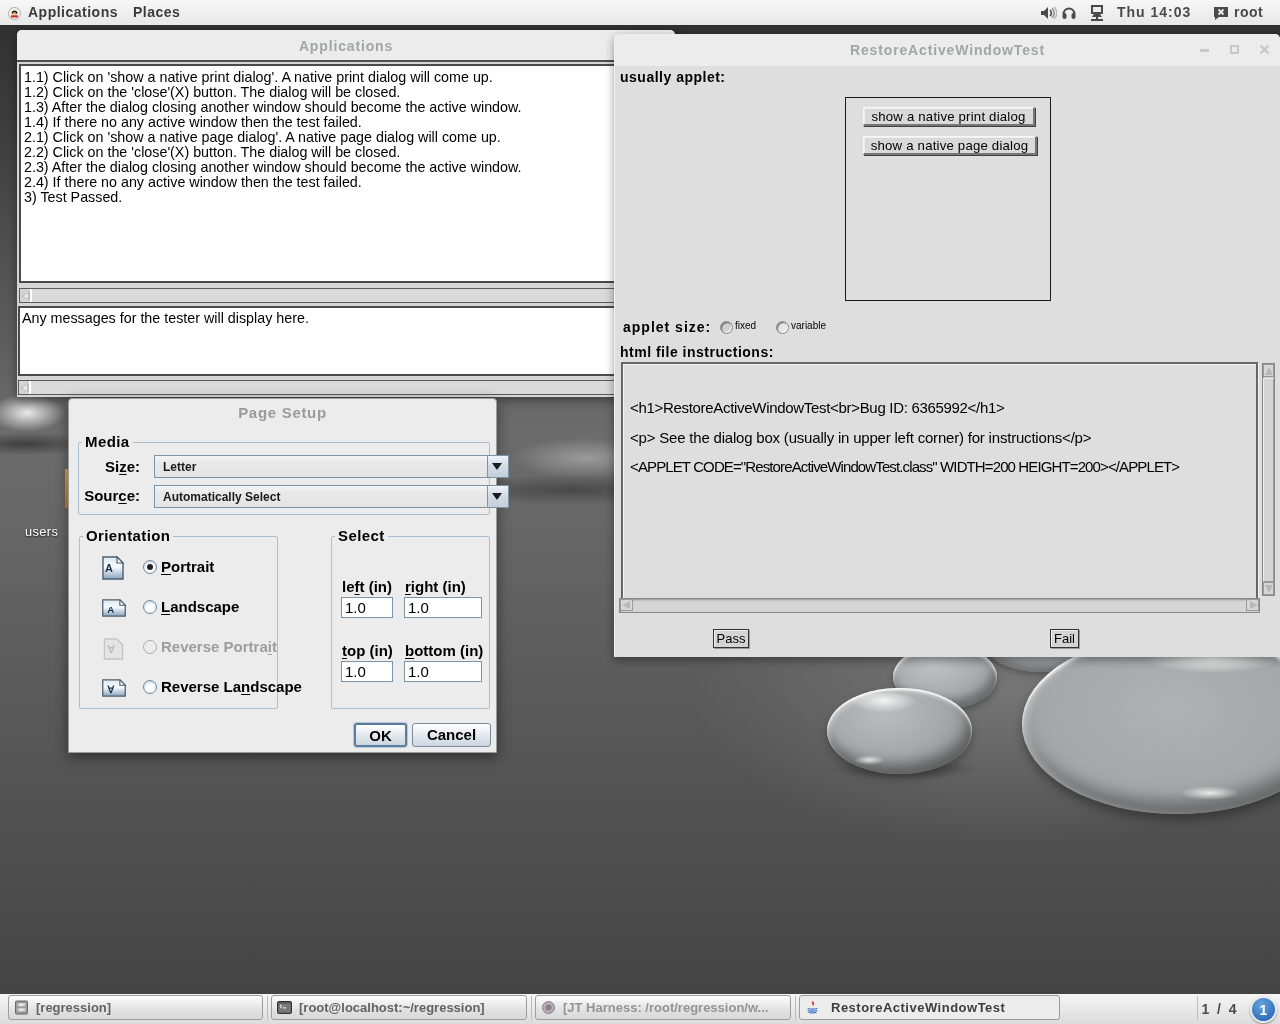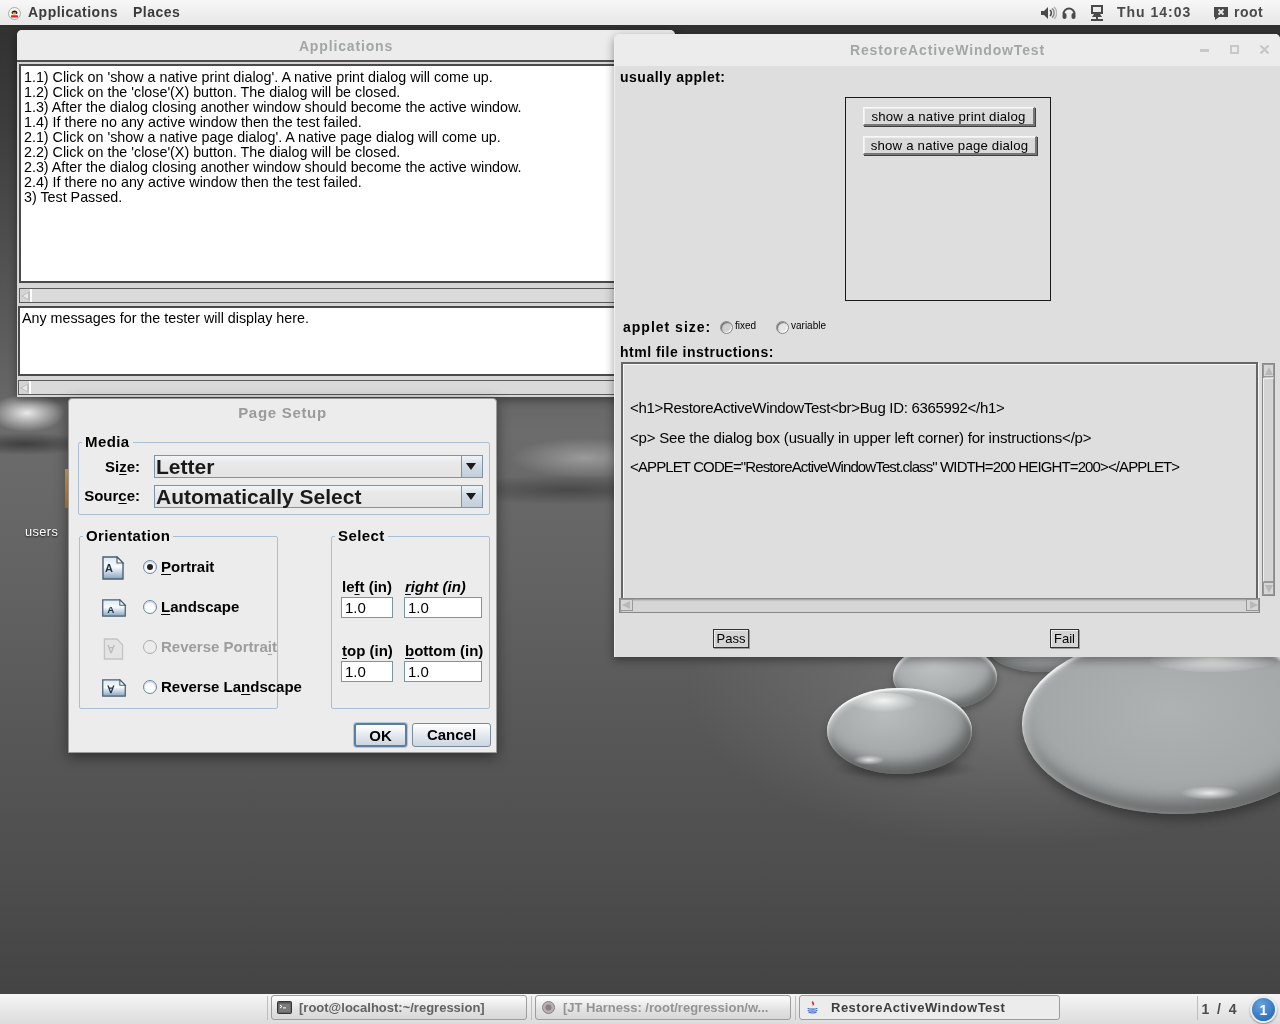--- a/index.html
+++ b/index.html
@@ -113,23 +113,23 @@
 
 #dlg { left:68px; top:398px; width:429px; height:355px; background:#ececec; z-index:30;
   border:1px solid #9a9a9a; border-radius:4px 4px 0 0; box-shadow:0 4px 14px rgba(0,0,0,0.45);
   font-weight:bold; }
 #dlg .dtitle { position:absolute; left:0; top:0; width:100%; height:26px; text-align:center;
   color:#9b9b9b; font-size:15px; line-height:28px; letter-spacing:0.7px; }
 .group { position:absolute; border:1px solid #aabfd3; border-radius:2px; }
 .glabel { position:absolute; top:-9px; left:3px; background:#ececec; padding:0 3px;
   font-size:15px; color:#000; line-height:16px; letter-spacing:0.4px; }
 .dlabel { position:absolute; font-size:15px; color:#000; white-space:nowrap; }
-.combo { position:absolute; left:75px; width:329px; height:23px; border:1px solid #7d93a6;
-  background:linear-gradient(180deg,#f2f6f9,#e9e9e9 30%,#e4e4e4); font-size:21px; color:#1a1a1a;
-  line-height:22px; padding-left:1px; }
+.combo { position:absolute; left:75px; width:355px; height:23px; border:1px solid #7d93a6;
+  background:linear-gradient(180deg,#f2f6f9,#e9e9e9 30%,#e4e4e4); font-size:12px; color:#1a1a1a;
+  line-height:22px; padding-left:8px; }
 .combo .carr { position:absolute; right:0; top:0; width:21px; height:21px;
   background:linear-gradient(180deg,#eef3f8,#cfdae4 50%,#c2cfdb);
   border-left:1px solid #7d93a6; }
 .combo .carr:before { content:""; position:absolute; left:4px; top:7px;
   border-left:5.5px solid transparent; border-right:5.5px solid transparent; border-top:7px solid #1a1a1a; }
 .dradio { position:absolute; width:14px; height:14px; border-radius:50%; background:#fdfeff;
   border:1px solid #6e87a0; box-shadow:inset 0 1px 2px rgba(120,150,180,0.5); }
 .dradio.sel:before { content:""; position:absolute; left:3px; top:3px; width:6px; height:6px;
   border-radius:50%; background:#222; }
 .dradio.dis { border-color:#adadad; box-shadow:none; background:#ececec; }
@@ -283,21 +283,21 @@
       <path d="M1 1 h19 l6 6 v12 h-25 z" fill="url(#pg2)" stroke="#4a5f73" stroke-width="1.4"></path>
       <path d="M20 1 l6 6 h-6 z" fill="#fff" stroke="#4a5f73" stroke-width="1.2"></path>
       <text x="10" y="15" font-size="11" font-weight="bold" fill="#1d3048" text-anchor="middle" font-family="Liberation Sans">∀</text>
     </svg>
     <div class="dradio" style="left:63px; top:143px;"></div>
     <div class="dlabel" style="left:81px; top:141px;">Reverse La<u>n</u>dscape</div>
   </div>
   <div class="group" style="left:262px; top:137px; width:159px; height:173px;">
     <div class="glabel">Select</div>
     <div class="dlabel" style="left:10px; top:41px;">le<u>f</u>t (in)</div>
-    <div class="dlabel" style="left:73px; top:41px;font-style:italic;"><u>r</u>ight (in)</div>
+    <div class="dlabel" style="left:73px; top:41px;"><u>r</u>ight (in)</div>
     <div class="mfield" style="left:9px; top:60px; width:52px;">1.0</div>
     <div class="mfield" style="left:72px; top:60px; width:78px;">1.0</div>
     <div class="dlabel" style="left:10px; top:105px;"><u>t</u>op (in)</div>
     <div class="dlabel" style="left:73px; top:105px;"><u>b</u>ottom (in)</div>
     <div class="mfield" style="left:9px; top:124px; width:52px;">1.0</div>
     <div class="mfield" style="left:72px; top:124px; width:78px;">1.0</div>
   </div>
   <div class="obtn" style="left:285px; top:324px; width:53px; line-height:22px; border:2px solid #5b7da0; box-shadow:0 0 0 1px #b3c8da;">OK</div>
   <div class="obtn" style="left:343px; top:324px; width:79px; line-height:22px;">Cancel</div>
 </div>
@@ -331,20 +331,30 @@
   </svg>
   <div class="right-txt" style="left:1117px;">Thu 14:03</div>
   <svg class="abs" style="left:1213px; top:5px;" width="16" height="16" viewBox="0 0 16 16">
     <path d="M1 2 h14 v10 h-9 l-4 3 v-3 h-1 z" fill="#4a4a4a"></path>
     <path d="M5.5 4.5 l5 5 m0 -5 l-5 5" stroke="#ececec" stroke-width="1.8"></path>
   </svg>
   <div class="right-txt" style="left:1234px; letter-spacing:0.5px;">root</div>
 </div>
 
 <div class="abs" id="taskbar">
+  <div class="task" style="left:8px; width:255px;">
+    <svg class="ticon" viewBox="0 0 15 15">
+      <rect x="1.5" y="1" width="12" height="13" rx="1" fill="#9a9a9a" stroke="#6a6a6a"></rect>
+      <rect x="3.5" y="3" width="8" height="3.6" rx="0.5" fill="#c9c9c9"></rect>
+      <rect x="3.5" y="8" width="8" height="3.6" rx="0.5" fill="#c9c9c9"></rect>
+      <rect x="5.5" y="4.2" width="4" height="1.2" fill="#fff"></rect>
+      <rect x="5.5" y="9.2" width="4" height="1.2" fill="#fff"></rect>
+    </svg>
+    <div class="ttext">[regression]</div>
+  </div>
   <div class="tsep" style="left:267px;"></div>
   <div class="task" style="left:271px; width:256px;">
     <svg class="ticon" viewBox="0 0 15 15">
       <rect x="0.5" y="1.5" width="14" height="12" rx="1" fill="#555" stroke="#333"></rect>
       <rect x="1.5" y="3.5" width="12" height="9" fill="#7a7a7a"></rect>
       <path d="M3 5 l2 1.5 -2 1.5" stroke="#fff" stroke-width="1" fill="none"></path>
       <rect x="6" y="7.4" width="3" height="1" fill="#fff"></rect>
     </svg>
     <div class="ttext">[root@localhost:~/regression]</div>
   </div>

